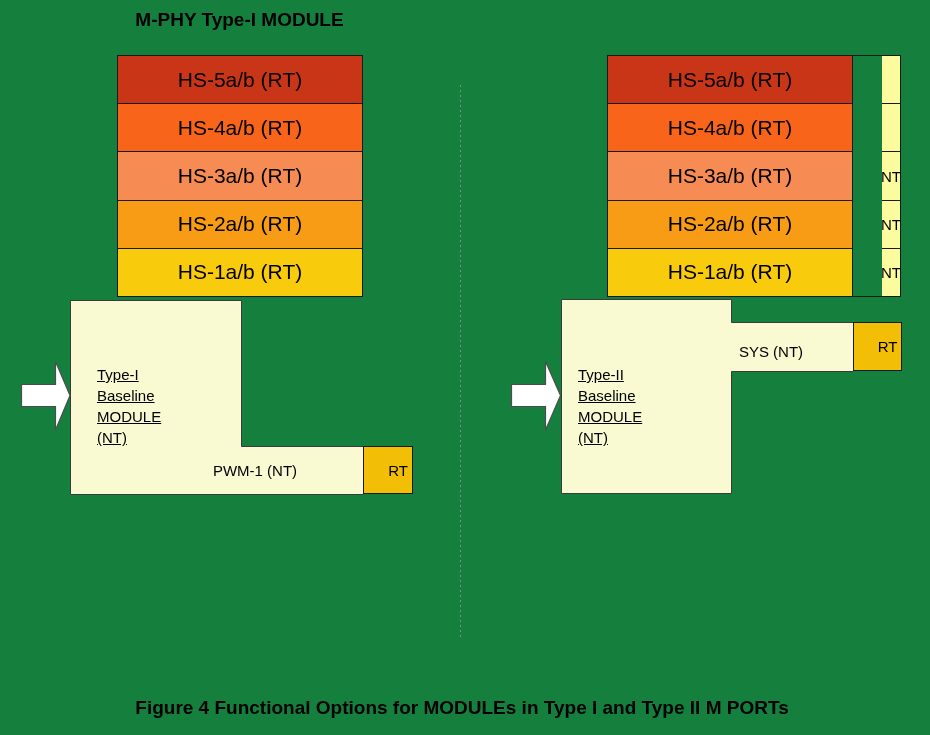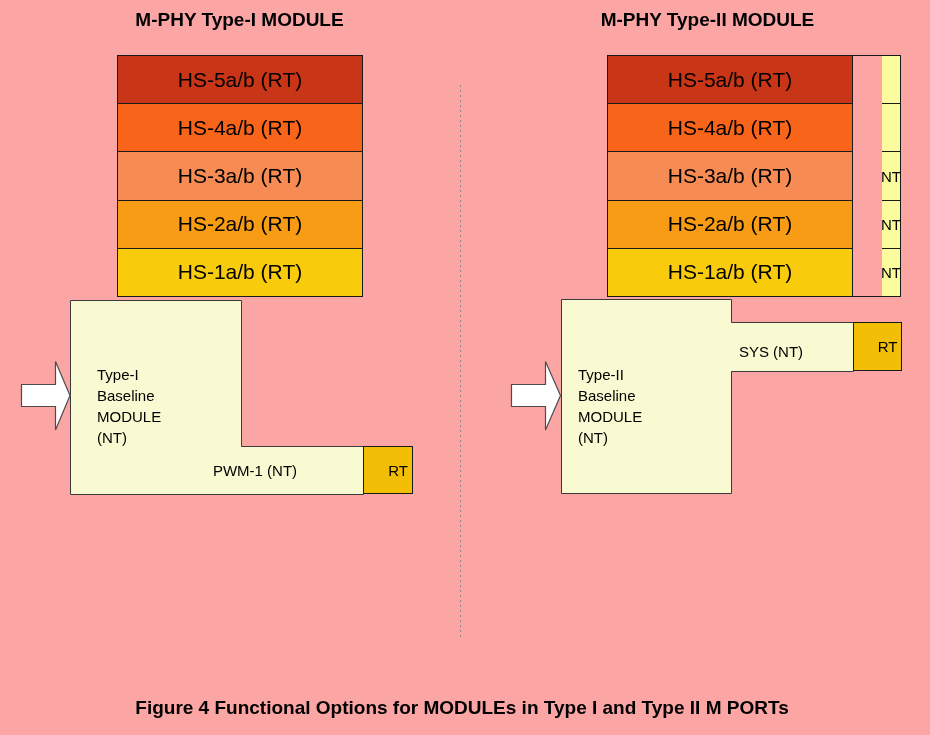--- a/index.html
+++ b/index.html
@@ -1,20 +1,20 @@
 <!DOCTYPE html>
 <html><head>
 <meta charset="utf-8">
 <style>
   html, body { margin: 0; padding: 0; background: #ffffff; }
   #canvas {
     position: relative;
     width: 930px;
     height: 735px;
-    background: #fca5a5;
+    background: #15803d;
     font-family: "Liberation Sans", sans-serif;
     color: #000000;
     overflow: hidden;
   }
   .abs { position: absolute; }
 
   .title {
     font-size: 19px;
     font-weight: bold;
     text-align: center;
@@ -59,21 +59,21 @@
     border: 1px solid #1a1a1a;
     display: flex;
     align-items: center;
     justify-content: center;
     font-size: 15px;
     padding-left: 20px;
   }
 
   
   .module-label { font-size: 15px; line-height: 21px; }
-  .module-label span { display: block; }
+  .module-label span { display: block; text-decoration: underline; }
 
   .arm-label {
     display: flex;
     align-items: center;
     justify-content: center;
     font-size: 15px;
   }
 
   .legend { font-size: 15px; line-height: 21px; }
 
@@ -96,21 +96,20 @@
 
   <svg class="abs" style="left:0; top:0;" width="930" height="735" viewBox="0 0 930 735">
     <line x1="460.5" y1="85" x2="460.5" y2="640" stroke-dasharray="2 3" stroke="#8A8A8A"></line>
     <polygon class="module-shape" points="70.5,300.5 241.5,300.5 241.5,446.5 363.5,446.5 363.5,494.5 70.5,494.5" fill="#FAFAD2"></polygon>
     <polygon class="module-shape" points="561.5,299.5 731.5,299.5 731.5,322.5 853.5,322.5 853.5,371.5 731.5,371.5 731.5,493.5 561.5,493.5" fill="#FAFAD2"></polygon>
     <polygon class="arrow-shape" points="21.5,384.5 55.5,384.5 55.5,361.5 70,395.5 55.5,430 55.5,406.5 21.5,406.5" stroke="#4d4d4d" fill="#FFFFFF"></polygon>
     <polygon class="arrow-shape" points="511.5,384.5 545.5,384.5 545.5,361.5 560.5,395.5 545.5,430 545.5,406.5 511.5,406.5" stroke="#4d4d4d" fill="#FFFFFF"></polygon>
   </svg>
 
   <div class="abs title" style="left:117px; top:9px; width:245px;">M-PHY Type-I MODULE</div>
-  <div class="abs title" style="left:585px; top:9px; width:245px;">M-PHY Type-II MODULE</div>
 
   <div class="abs stack" style="left:117px; top:55px; width:246px; height:242px;">
     <div class="row" style="background-color: rgb(201, 53, 23);">HS-5a/b (RT)</div>
     <div class="row" style="background-color: rgb(248, 101, 26);">HS-4a/b (RT)</div>
     <div class="row" style="background-color: rgb(246, 139, 83);">HS-3a/b (RT)</div>
     <div class="row" style="background-color: rgb(248, 156, 21);">HS-2a/b (RT)</div>
     <div class="row" style="background-color: rgb(248, 203, 13);">HS-1a/b (RT)</div>
   </div>
 
   <div class="abs stack" style="left:607px; top:55px; width:246px; height:242px;">

